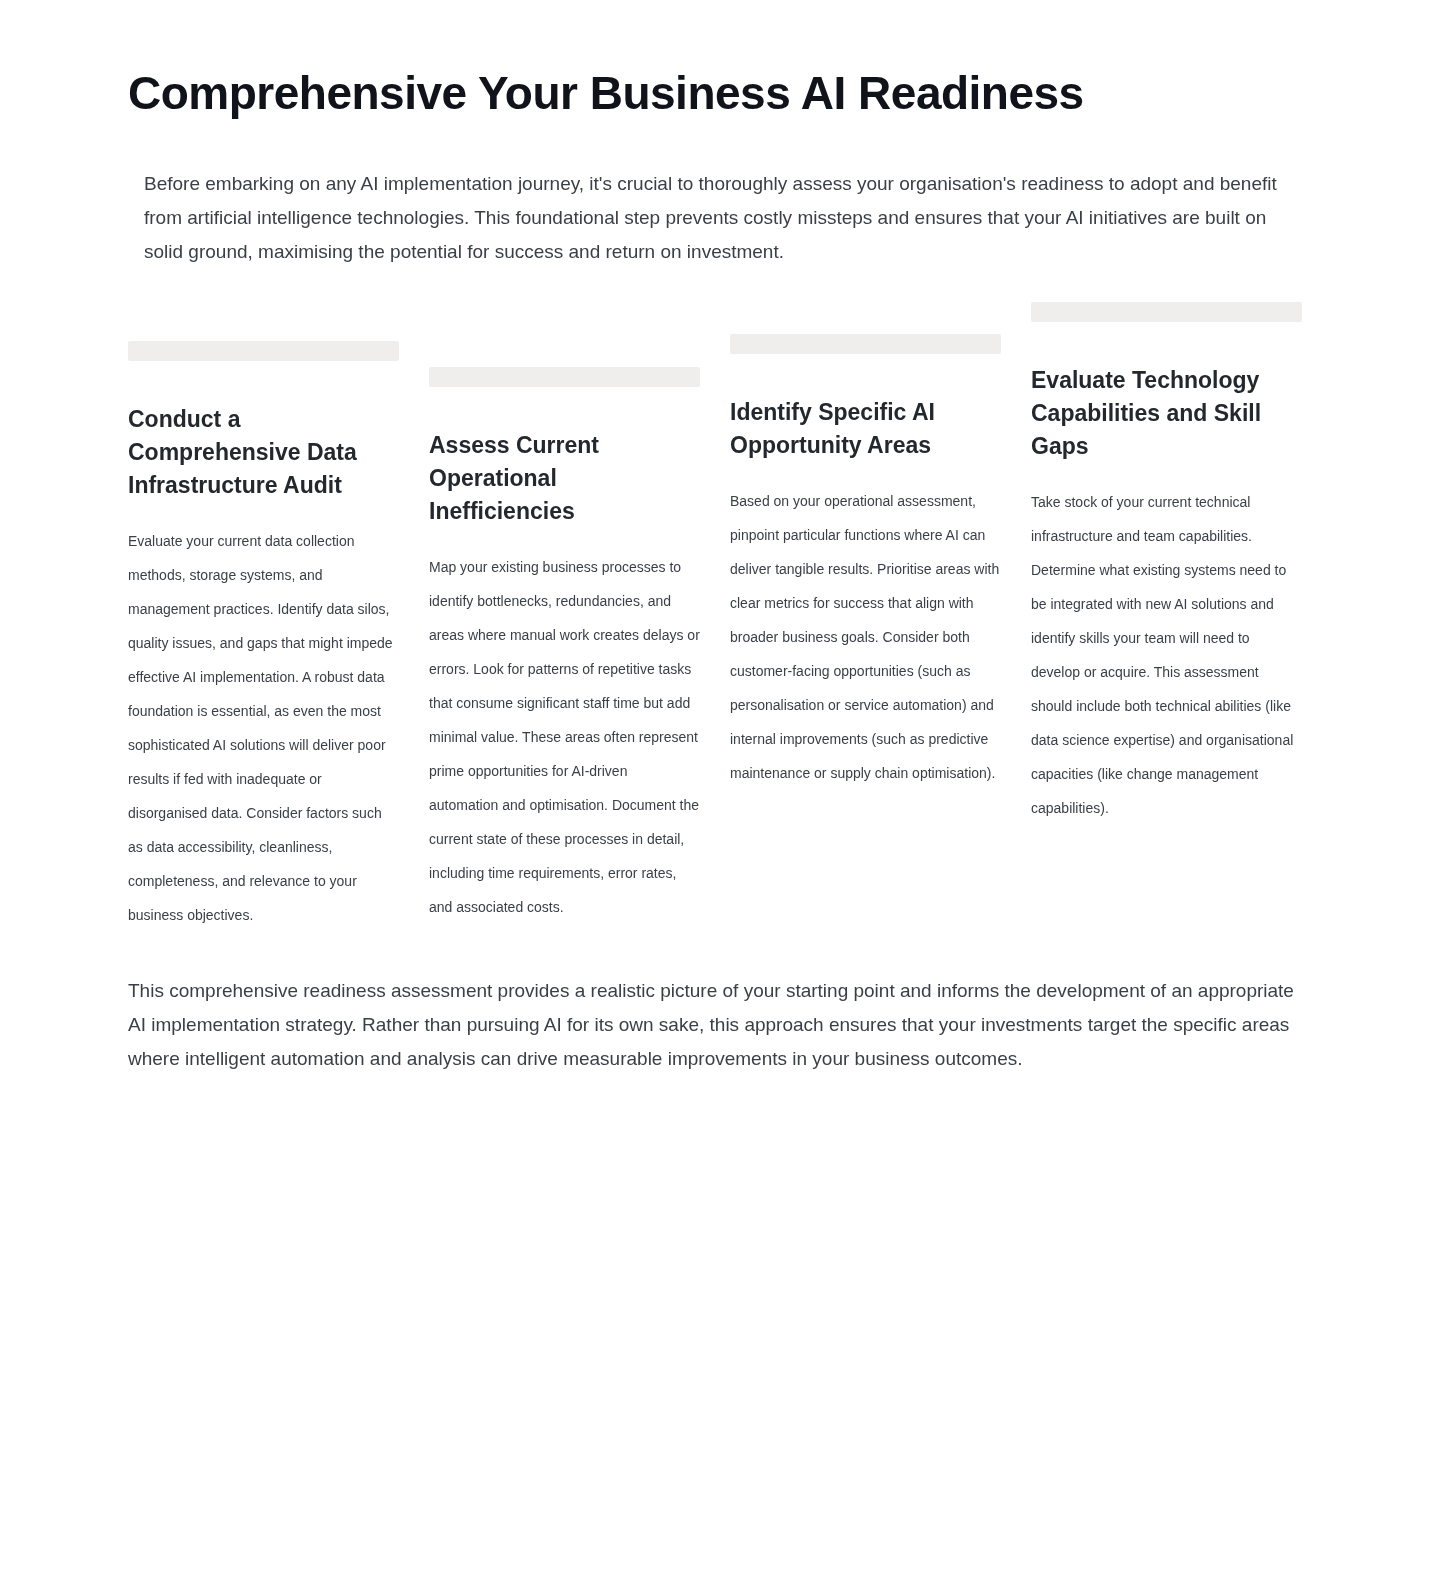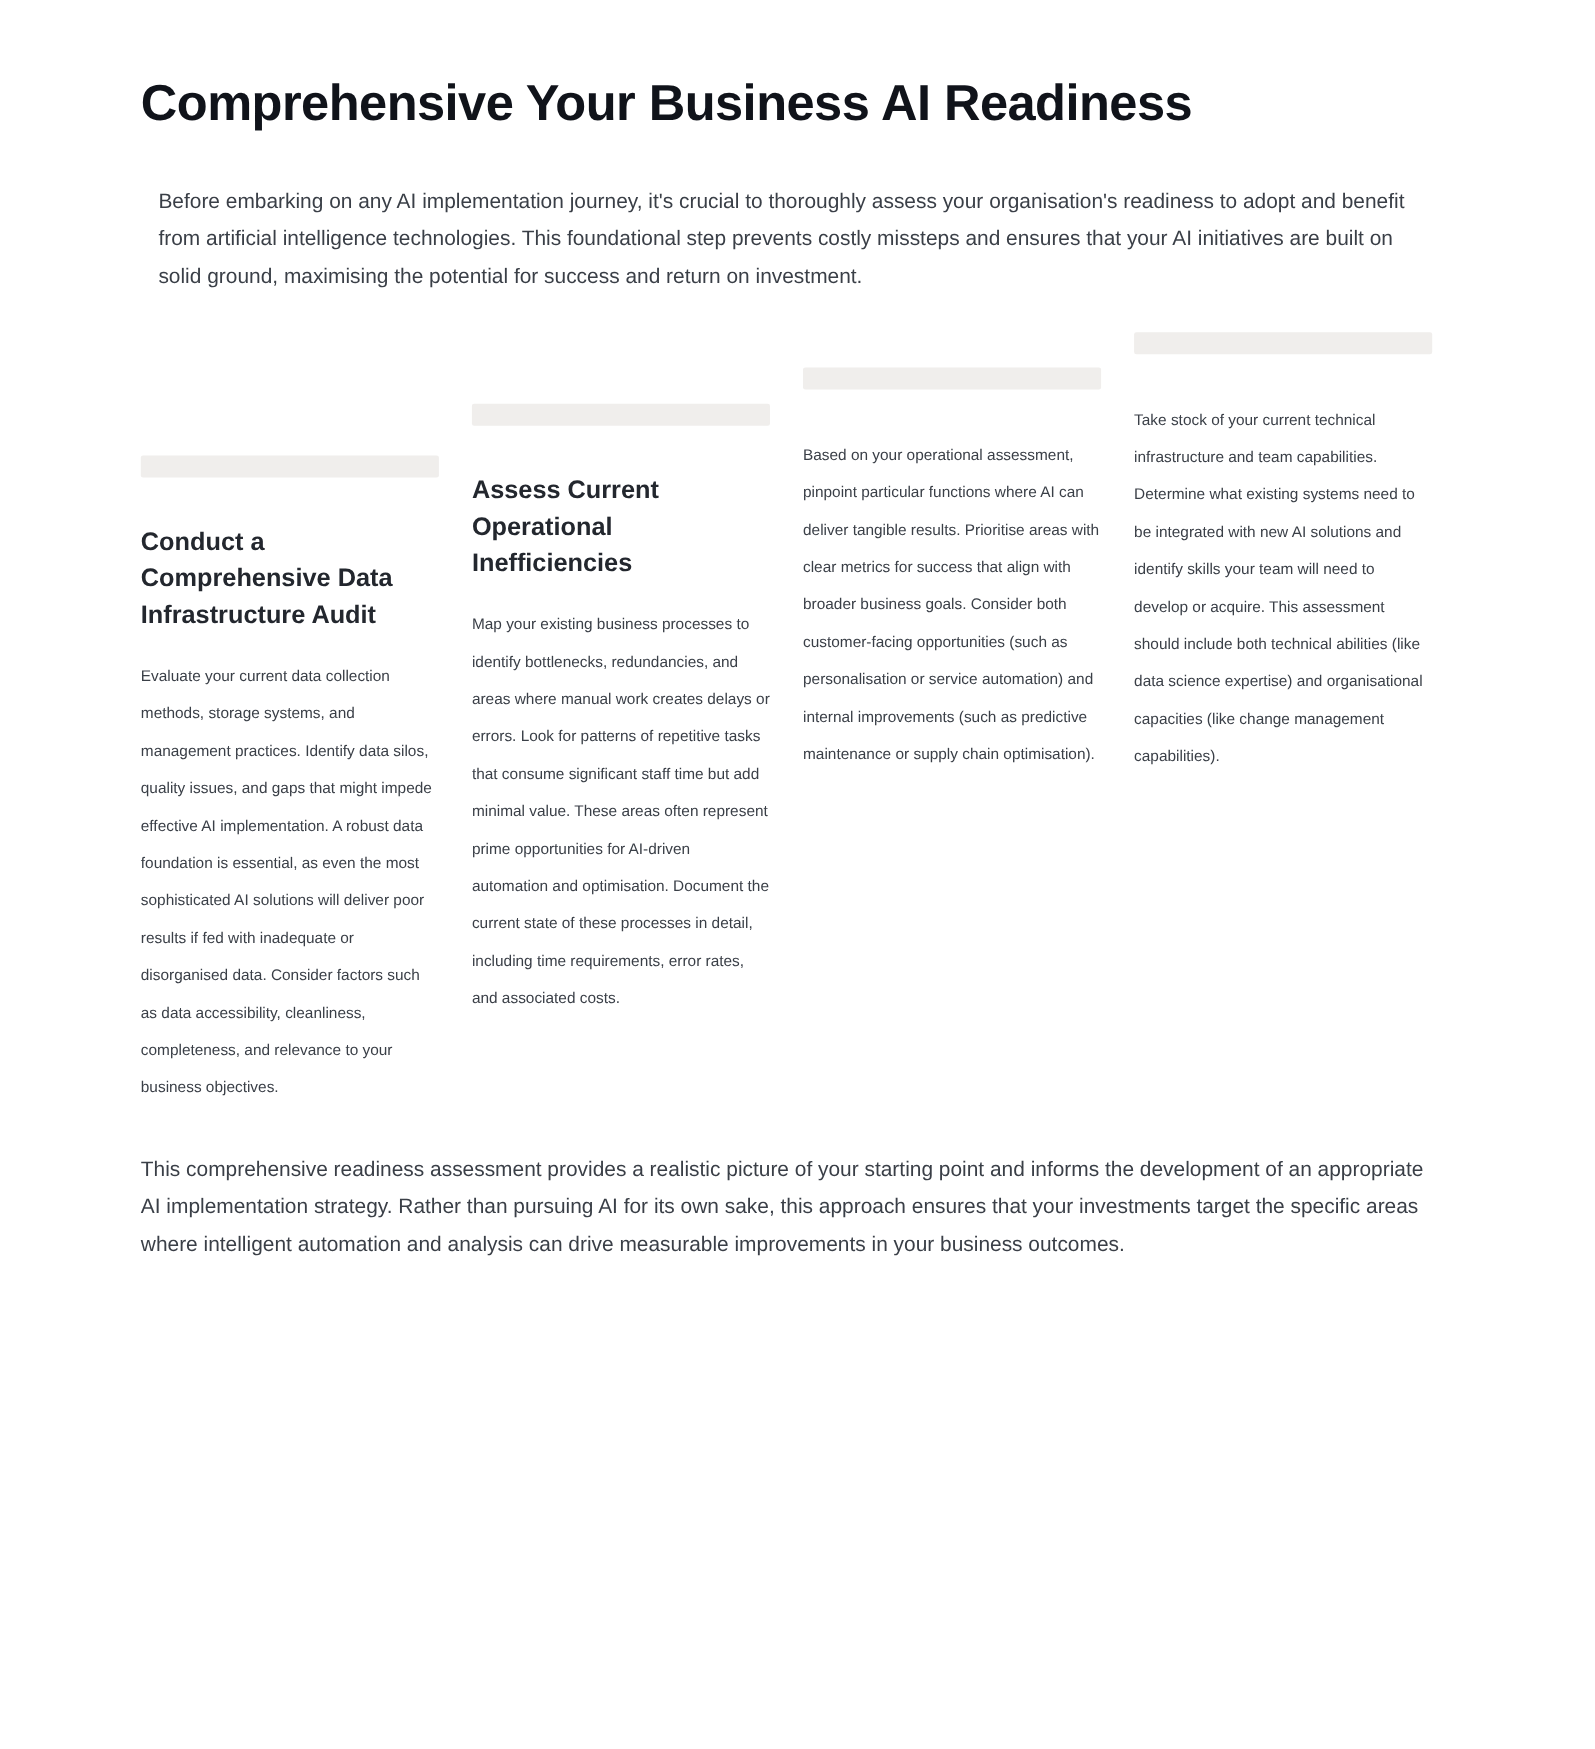--- a/index.html
+++ b/index.html
@@ -32,21 +32,21 @@
     color: #3a3f47;
   }
   .columns {
     margin-top: 33px;
     display: grid;
     grid-template-columns: repeat(4, 1fr);
     column-gap: 30px;
     align-items: start;
   }
   .col { min-width: 0; }
-  .col:nth-child(1) { margin-top: 112px; }
+  .col:nth-child(1) { margin-top: 39px; }
   .col:nth-child(2) { margin-top: 65px; }
   .col:nth-child(3) { margin-top: 32px; }
   .col:nth-child(4) { margin-top: 0px; }
   .placeholder-bar {
     height: 20px;
     width: 100%;
     background: #f0eeec;
     border-radius: 2px;
     margin-bottom: 42px;
   }
@@ -89,25 +89,27 @@
     </div>
 
     <div class="col">
       <div class="placeholder-bar"></div>
       <h2 class="step-heading">Assess Current Operational Inefficiencies</h2>
       <p class="step-body">Map your existing business processes to identify bottlenecks, redundancies, and areas where manual work creates delays or errors. Look for patterns of repetitive tasks that consume significant staff time but add minimal value. These areas often represent prime opportunities for AI-driven automation and optimisation. Document the current state of these processes in detail, including time requirements, error rates, and associated costs.</p>
     </div>
 
     <div class="col">
       <div class="placeholder-bar"></div>
+      <h2 class="step-heading">Identify Specific AI Opportunity Areas</h2>
       <p class="step-body">Based on your operational assessment, pinpoint particular functions where AI can deliver tangible results. Prioritise areas with clear metrics for success that align with broader business goals. Consider both customer-facing opportunities (such as personalisation or service automation) and internal improvements (such as predictive maintenance or supply chain optimisation).</p>
     </div>
 
     <div class="col">
       <div class="placeholder-bar"></div>
+      <h2 class="step-heading">Evaluate Technology Capabilities and Skill Gaps</h2>
       <p class="step-body">Take stock of your current technical infrastructure and team capabilities. Determine what existing systems need to be integrated with new AI solutions and identify skills your team will need to develop or acquire. This assessment should include both technical abilities (like data science expertise) and organisational capacities (like change management capabilities).</p>
     </div>
 
   </div>
 
   <p class="closing">This comprehensive readiness assessment provides a realistic picture of your starting point and informs the development of an appropriate AI implementation strategy. Rather than pursuing AI for its own sake, this approach ensures that your investments target the specific areas where intelligent automation and analysis can drive measurable improvements in your business outcomes.</p>
 
 </div>
 
 </body></html>

